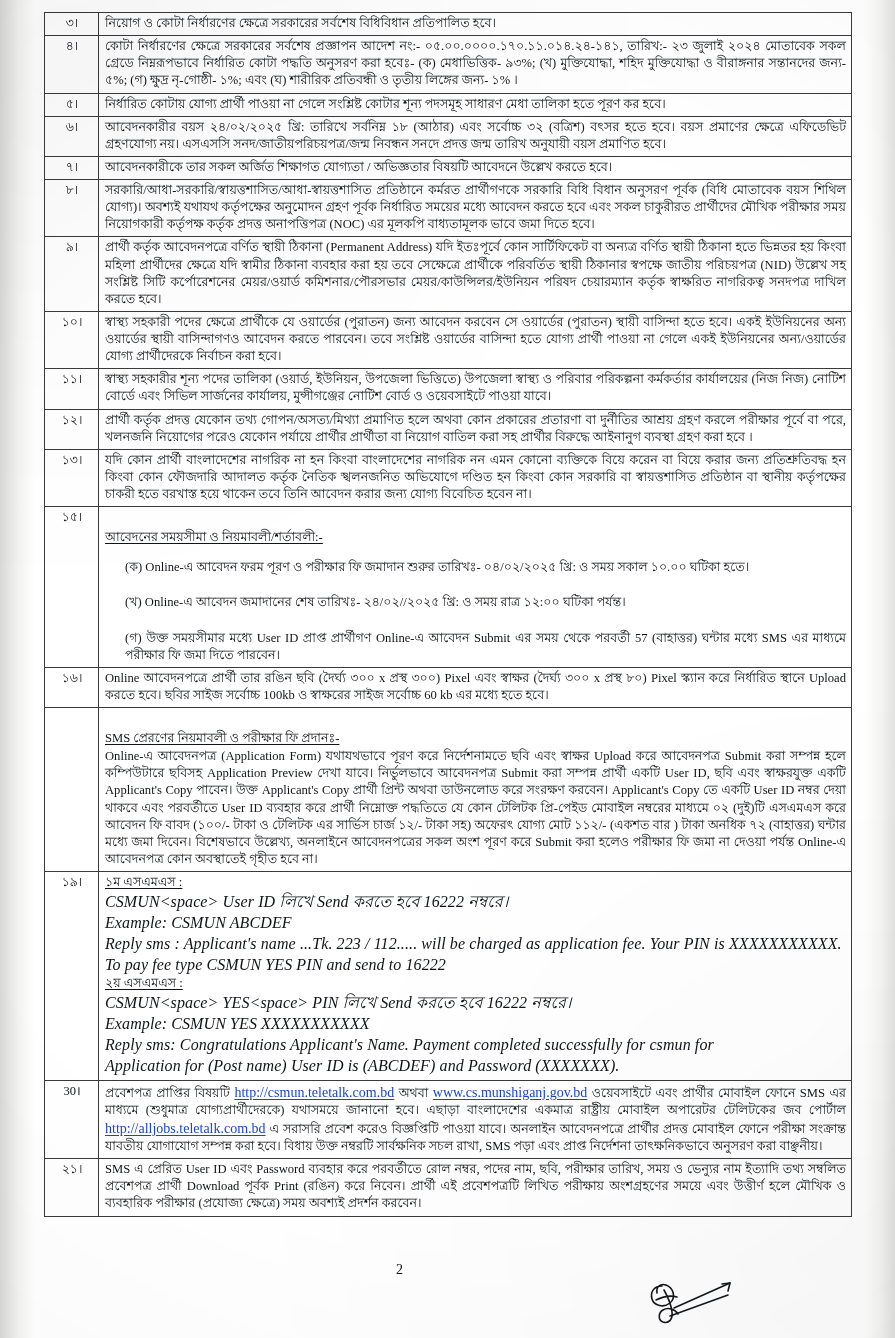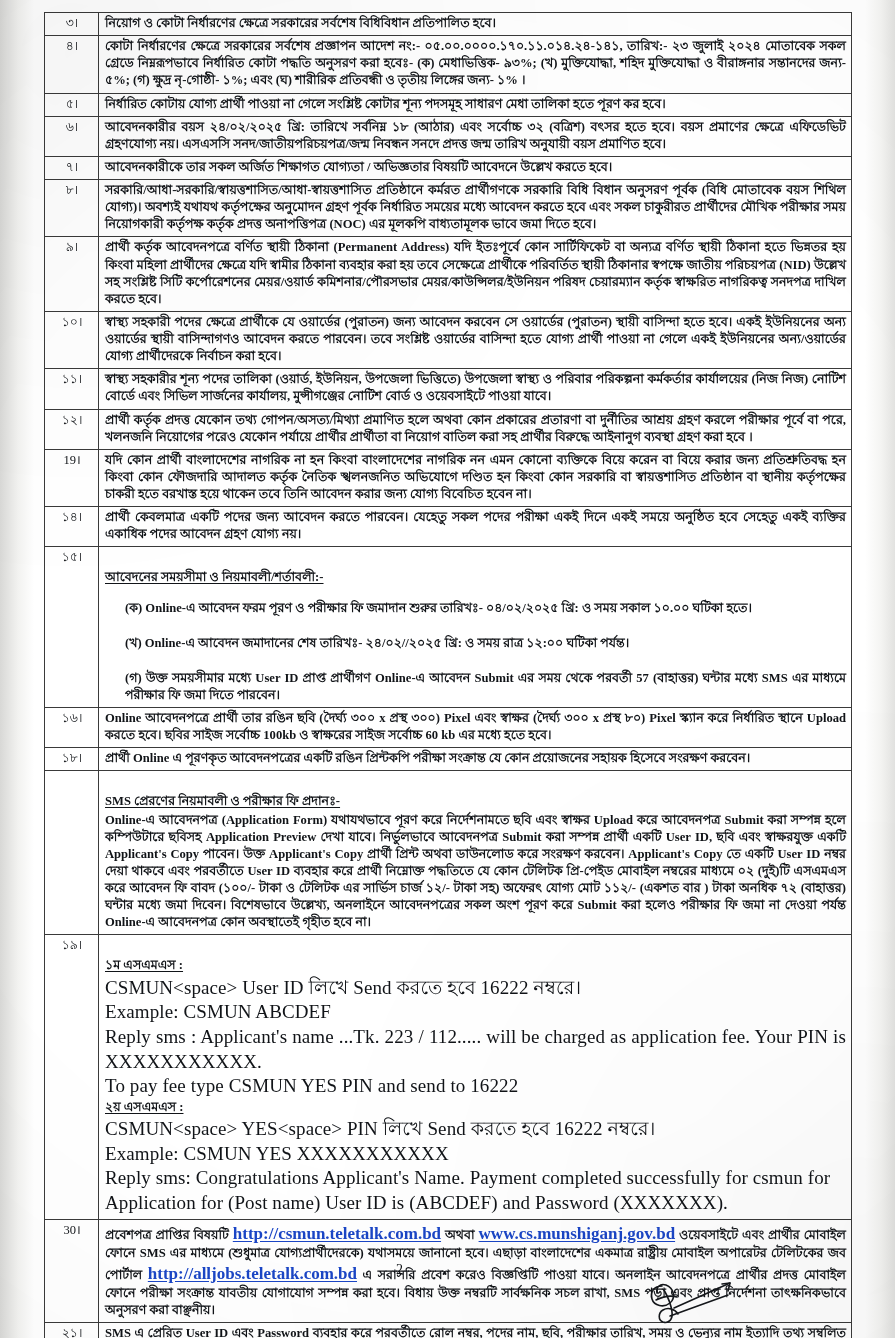--- a/index.html
+++ b/index.html
@@ -60,46 +60,46 @@
     white-space: nowrap;
   }
   td.body {
     font-size: 12.6px;
     line-height: 1.36;
     text-align: justify;
     text-justify: inter-word;
   }
 
   
-  .bn { font-family: "Liberation Serif", "DejaVu Serif", serif; font-weight: bold; }
+  .bn { font-family: "Liberation Serif", "DejaVu Serif", serif; }
   .en {
     font-family: "Liberation Serif", "DejaVu Serif", serif;
     font-size: 13.1px;
     letter-spacing: .1px;
   }
 
   .sub { display: block; padding-left: 20px; margin-top: 18px; }
   .sub.first { margin-top: 13px; }
 
-  .smsblock { display: block; margin-top: 20px; }
+  .smsblock { display: block; }
   .smsblock .ln { display: block; }
-  .smsblock .ln.en { font-size: 19px; line-height: 1.3; }
+  .smsblock .ln.en { font-size: 16px; line-height: 1.3; font-style: italic; }
   .smsblock .hd {
     display: block;
     text-decoration: underline;
     text-underline-offset: 2px;
     margin-bottom: 1px;
   }
 
   a.lnk, .lnk {
     color: #1b46c6;
     text-decoration: underline;
     text-underline-offset: 2px;
     font-family: "Liberation Serif", "DejaVu Serif", serif;
-    font-size: 17px;
+    font-size: 14px;
   }
 
   .blockhead {
     display: block;
     text-decoration: underline;
     text-underline-offset: 2px;
     margin-bottom: 1px;
     margin-top: 20px;
   }
 
@@ -179,49 +179,41 @@
         <td class="sl">১১।</td>
         <td class="body bn">স্বাস্থ্য সহকারীর শূন্য পদের তালিকা (ওয়ার্ড, ইউনিয়ন, উপজেলা ভিত্তিতে) উপজেলা স্বাস্থ্য ও পরিবার পরিকল্পনা কর্মকর্তার কার্যালয়ের (নিজ নিজ) নোটিশ বোর্ডে এবং সিভিল সার্জনের কার্যালয়, মুন্সীগঞ্জের নোটিশ বোর্ড ও ওয়েবসাইটে পাওয়া যাবে।</td>
       </tr>
 
       <tr>
         <td class="sl">১২।</td>
         <td class="body bn">প্রার্থী কর্তৃক প্রদত্ত যেকোন তথ্য গোপন/অসত্য/মিথ্যা প্রমাণিত হলে অথবা কোন প্রকারের প্রতারণা বা দুর্নীতির আশ্রয় গ্রহণ করলে পরীক্ষার পূর্বে বা পরে, খলনজনি নিয়োগের পরেও যেকোন পর্যায়ে প্রার্থীর প্রার্থীতা বা নিয়োগ বাতিল করা সহ প্রার্থীর বিরুদ্ধে আইনানুগ ব্যবস্থা গ্রহণ করা হবে ।</td>
       </tr>
 
       <tr>
-        <td class="sl">19।</td>
+        <td class="sl">১৩।</td>
         <td class="body bn">যদি কোন প্রার্থী বাংলাদেশের নাগরিক না হন কিংবা বাংলাদেশের নাগরিক নন এমন কোনো ব্যক্তিকে বিয়ে করেন বা বিয়ে করার জন্য প্রতিশ্রুতিবদ্ধ হন কিংবা কোন ফৌজদারি আদালত কর্তৃক নৈতিক স্খলনজনিত অভিযোগে দণ্ডিত হন কিংবা কোন সরকারি বা স্বায়ত্তশাসিত প্রতিষ্ঠান বা স্থানীয় কর্তৃপক্ষের চাকরী হতে বরখাস্ত হয়ে থাকেন তবে তিনি আবেদন করার জন্য যোগ্য বিবেচিত হবেন না।</td>
       </tr>
 
-      <tr>
-        <td class="sl">১৪।</td>
-        <td class="body bn">প্রার্থী কেবলমাত্র একটি পদের জন্য আবেদন করতে পারবেন। যেহেতু সকল পদের পরীক্ষা একই দিনে একই সময়ে অনুষ্ঠিত হবে সেহেতু একই ব্যক্তির একাধিক পদের আবেদন গ্রহণ যোগ্য নয়।</td>
-      </tr>
 
       <tr>
         <td class="sl">১৫।</td>
         <td class="body bn">
           <span class="blockhead">আবেদনের সময়সীমা ও নিয়মাবলী/শর্তাবলী:-</span>
           <span class="sub first">(ক) Online-এ আবেদন ফরম পূরণ ও পরীক্ষার ফি জমাদান শুরুর তারিখঃ- ০৪/০২/২০২৫ খ্রি: ও সময়  সকাল ১০.০০ ঘটিকা হতে।</span>
           <span class="sub">(খ) Online-এ আবেদন জমাদানের শেষ তারিখঃ- ২৪/০২//২০২৫ খ্রি: ও সময়  রাত্র ১২:০০ ঘটিকা পর্যন্ত।</span>
           <span class="sub">(গ) উক্ত সময়সীমার মধ্যে User ID প্রাপ্ত প্রার্থীগণ Online-এ আবেদন Submit এর সময় থেকে পরবর্তী 57 (বাহাত্তর) ঘন্টার মধ্যে SMS এর মাধ্যমে পরীক্ষার ফি জমা দিতে পারবেন।</span>
         </td>
       </tr>
 
       <tr>
         <td class="sl">১৬।</td>
         <td class="body bn">Online আবেদনপত্রে প্রার্থী তার রঙিন ছবি (দৈর্ঘ্য ৩০০ x প্রস্থ ৩০০) Pixel এবং স্বাক্ষর (দৈর্ঘ্য ৩০০ x প্রস্থ ৮০) Pixel স্ক্যান করে নির্ধারিত স্থানে Upload করতে হবে। ছবির সাইজ সর্বোচ্চ 100kb ও স্বাক্ষরের সাইজ সর্বোচ্চ 60 kb এর মধ্যে হতে হবে।</td>
       </tr>
 
 
-      <tr>
-        <td class="sl">১৮।</td>
-        <td class="body bn">প্রার্থী Online এ পূরণকৃত আবেদনপত্রের একটি রঙিন প্রিন্টকপি পরীক্ষা সংক্রান্ত যে কোন প্রয়োজনের সহায়ক হিসেবে সংরক্ষণ করবেন।</td>
-      </tr>
 
       <tr>
         <td class="sl"></td>
         <td class="body bn">
           <span class="blockhead">SMS প্রেরণের নিয়মাবলী ও পরীক্ষার ফি প্রদানঃ-</span>
           <span>Online-এ আবেদনপত্র (Application Form) যথাযথভাবে পূরণ করে নির্দেশনামতে ছবি এবং স্বাক্ষর Upload করে আবেদনপত্র Submit করা সম্পন্ন হলে কম্পিউটারে ছবিসহ Application Preview দেখা যাবে। নির্ভুলভাবে আবেদনপত্র Submit করা সম্পন্ন প্রার্থী একটি User ID, ছবি এবং স্বাক্ষরযুক্ত একটি Applicant's Copy পাবেন। উক্ত Applicant's Copy প্রার্থী প্রিন্ট অথবা ডাউনলোড করে সংরক্ষণ করবেন। Applicant's Copy তে একটি User ID নম্বর দেয়া থাকবে এবং পরবর্তীতে User ID ব্যবহার করে প্রার্থী নিম্নোক্ত পদ্ধতিতে যে কোন টেলিটক প্রি-পেইড মোবাইল নম্বরের মাধ্যমে ০২ (দুই)টি এসএমএস করে আবেদন ফি বাবদ (১০০/- টাকা ও টেলিটক এর সার্ভিস চার্জ ১২/- টাকা সহ) অফেরৎ যোগ্য মোট ১১২/- (একশত বার ) টাকা অনধিক ৭২ (বাহাত্তর) ঘন্টার মধ্যে জমা দিবেন। বিশেষভাবে উল্লেখ্য, অনলাইনে আবেদনপত্রের সকল অংশ পূরণ করে Submit করা হলেও পরীক্ষার ফি জমা না দেওয়া পর্যন্ত Online-এ আবেদনপত্র কোন অবস্থাতেই গৃহীত হবে না।</span>
         </td>
       </tr>
 
       <tr>

